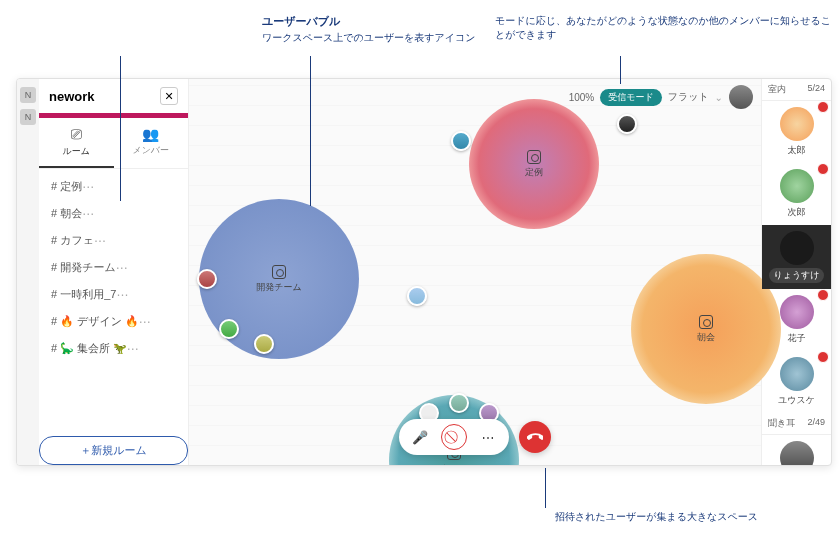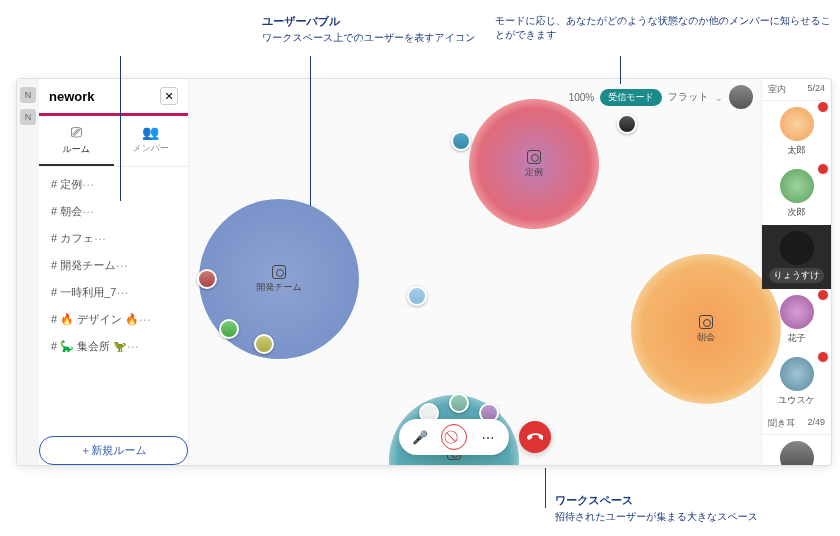--- a/index.html
+++ b/index.html
@@ -4,21 +4,21 @@
 <style>
 *{box-sizing:border-box;margin:0;padding:0;font-family:-apple-system,"Hiragino Sans","Yu Gothic",sans-serif}
 body{width:840px;height:536px;background:#fff;position:relative;overflow:hidden}
 .annot{position:absolute;font-size:10px;color:#1a3a7a;line-height:1.4;z-index:100}
 .annot .t{font-weight:700;font-size:11px;margin-bottom:2px}
 .line{position:absolute;background:#1a3a7a;z-index:99}
 .app{position:absolute;top:78px;left:16px;right:8px;bottom:70px;background:#fff;border:1px solid #e0e0e0;border-radius:4px;box-shadow:0 2px 8px rgba(0,0,0,.1);display:flex;overflow:hidden}
 .nav{width:22px;background:#f5f5f5;display:flex;flex-direction:column;align-items:center;padding-top:8px;gap:6px}
 .nav-btn{width:16px;height:16px;background:#d0d0d0;border-radius:3px;font-size:9px;display:flex;align-items:center;justify-content:center;color:#666}
 .sidebar{width:150px;border-right:1px solid #eee;display:flex;flex-direction:column}
-.sb-head{padding:8px 10px;display:flex;justify-content:space-between;align-items:center;border-bottom:3px solid #be185d}
+.sb-head{padding:8px 10px;display:flex;justify-content:space-between;align-items:center;border-bottom:5px solid #be185d}
 .app-name{font-size:13px;font-weight:700}
 .close-btn{width:18px;height:18px;border:1px solid #ccc;border-radius:3px;display:flex;align-items:center;justify-content:center;font-size:11px}
 .tabs{display:flex;border-bottom:1px solid #eee}
 .tab{flex:1;text-align:center;padding:8px 0;font-size:9px;color:#888}
 .tab.active{color:#333;border-bottom:2px solid #333}
 .tab-icon{font-size:14px;display:block;margin-bottom:2px}
 .rooms{flex:1;overflow:auto;padding:4px 0}
 .room-item{padding:6px 12px;font-size:11px;color:#555;display:flex;justify-content:flex-start;align-items:center}
 .room-item .dots{color:#aaa;font-size:12px}
 .new-room{padding:6px;border:1px solid #2e5aac;border-radius:14px;text-align:center;font-size:11px;color:#2e5aac}
@@ -58,21 +58,20 @@
 <div class="annot" style="top:14px;left:52px">
 </div>
 <div class="annot" style="top:14px;left:262px">
   <div class="t">ユーザーバブル</div>
   <div>ワークスペース上でのユーザーを表すアイコン</div>
 </div>
 <div class="annot" style="top:14px;left:495px">
   <div>モードに応じ、あなたがどのような状態なのか他のメンバーに知らせることができます</div>
 </div>
 <div class="annot" style="bottom:12px;left:555px">
-  <div class="t">ワークスペース</div>
   <div>招待されたユーザーが集まる大きなスペース</div>
 </div>
 <div class="line" style="top:56px;left:120px;width:1px;height:145px"></div>
 <div class="line" style="top:56px;left:310px;width:1px;height:150px"></div>
 <div class="line" style="top:56px;left:620px;width:1px;height:28px"></div>
 <div class="line" style="top:468px;left:545px;width:1px;height:40px"></div>
 
 <div class="app">
   <div class="nav">
     <div class="nav-btn">N</div>

